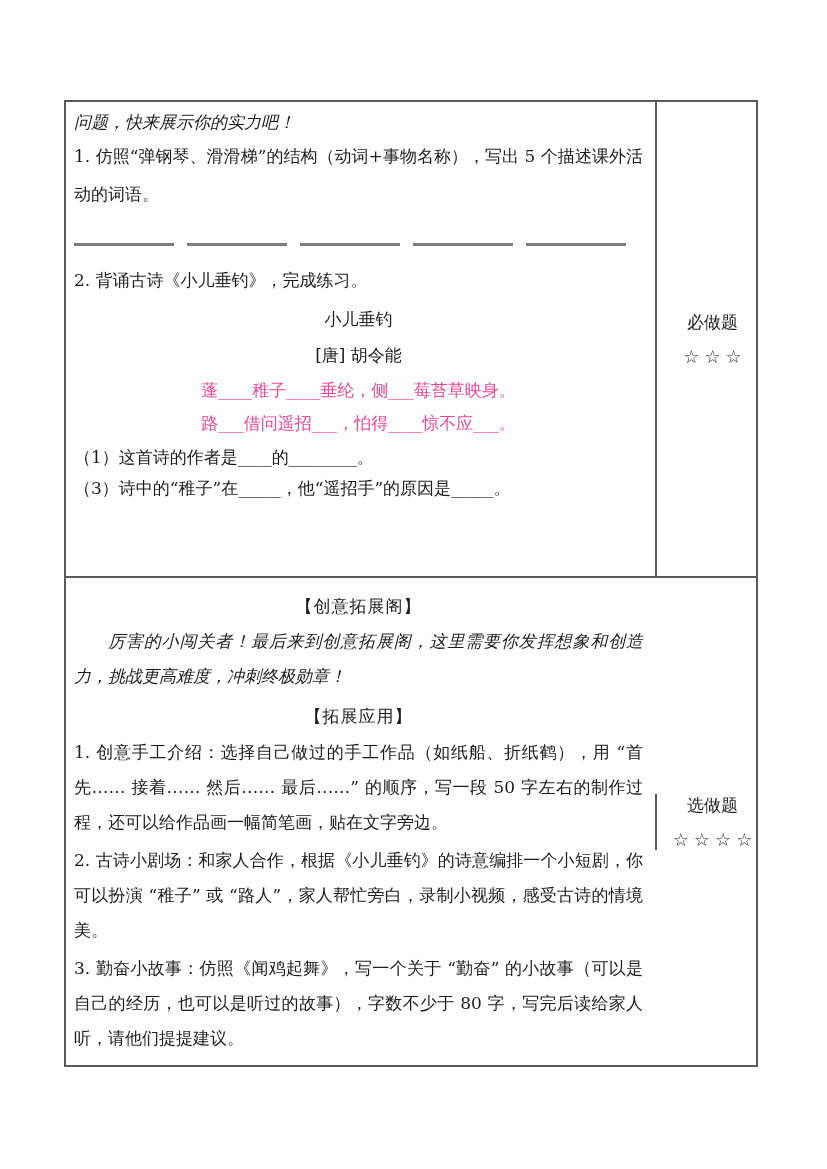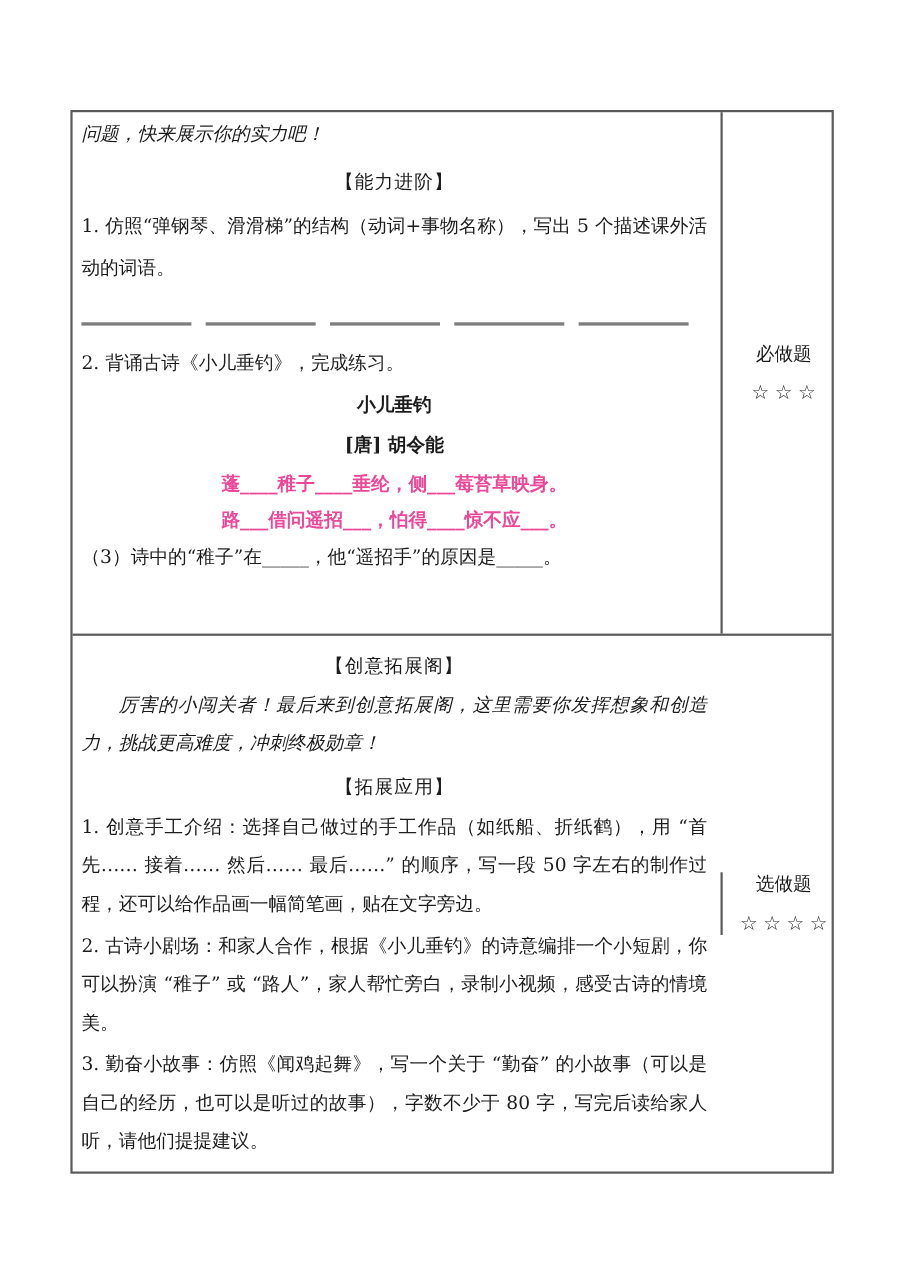--- a/index.html
+++ b/index.html
@@ -56,57 +56,57 @@
     gap: 13px;
     margin: 4px 0 0;
     padding: 26px 0 16px;
   }
   .blank-line {
     width: 100px;
     height: 0;
     border-bottom: 3px solid #7d7d7d;
   }
   .ex2-line { line-height: 36px; }
-  .poem { text-align: center; font-weight: bold; }
+  .poem { text-align: center; }
   .poem-title { line-height: 34px; margin-top: 4px; }
   .poem-author { line-height: 38px; }
   .poem-line { line-height: 33px; color: #ec4899; }
   .questions { margin-top: 2px; }
   .q-line { line-height: 31px; text-align: justify; }
   .r2-title { text-align: center; line-height: 30px; margin: 5px 0 3px; letter-spacing: 1px; }
   .r2-intro { line-height: 35px; text-indent: 2em; text-align: justify; }
   .r2-sub { text-align: center; line-height: 30px; margin: 7px 0 4px; letter-spacing: 1px; }
   .task { line-height: 35px; text-align: justify; margin: 3px 0; }
 </style>
 </head>
 <body>
 
 <div class="page">
   <div class="worksheet-table">
 
     <div class="t-row t-row-1">
       <div class="cell-main">
         <div class="intro-line kai">问题，快来展示你的实力吧！</div>
-        <div class="section-title">【能力进阶】</div>
         <div class="para">1. 仿照“弹钢琴、滑滑梯”的结构（动词+事物名称），写出 5 个描述课外活动的词语。</div>
         <div class="answer-blanks-row">
             <span class="blank-line"></span>
             <span class="blank-line"></span>
             <span class="blank-line"></span>
             <span class="blank-line"></span>
             <span class="blank-line"></span>
           </div>
         <div class="para ex2-line">2. 背诵古诗《小儿垂钓》，完成练习。</div>
         <div class="poem">
           <div class="poem-title">小儿垂钓</div>
           <div class="poem-author">[唐] 胡令能</div>
           <div class="poem-line">蓬____稚子____垂纶，侧___莓苔草映身。</div>
           <div class="poem-line">路___借问遥招___，怕得____惊不应___。</div>
         </div>
         <div class="questions">
+          <div class="q-line">（1）这首诗的作者是____的________。</div>
           <div class="q-line">（3）诗中的“稚子”在_____，他“遥招手”的原因是_____。</div>
         </div>
       </div>
       <div class="cell-side">
         <div class="side-label">必做题</div>
         <div class="side-stars">☆☆☆</div>
       </div>
     </div>
 
     <div class="t-row t-row-2">

